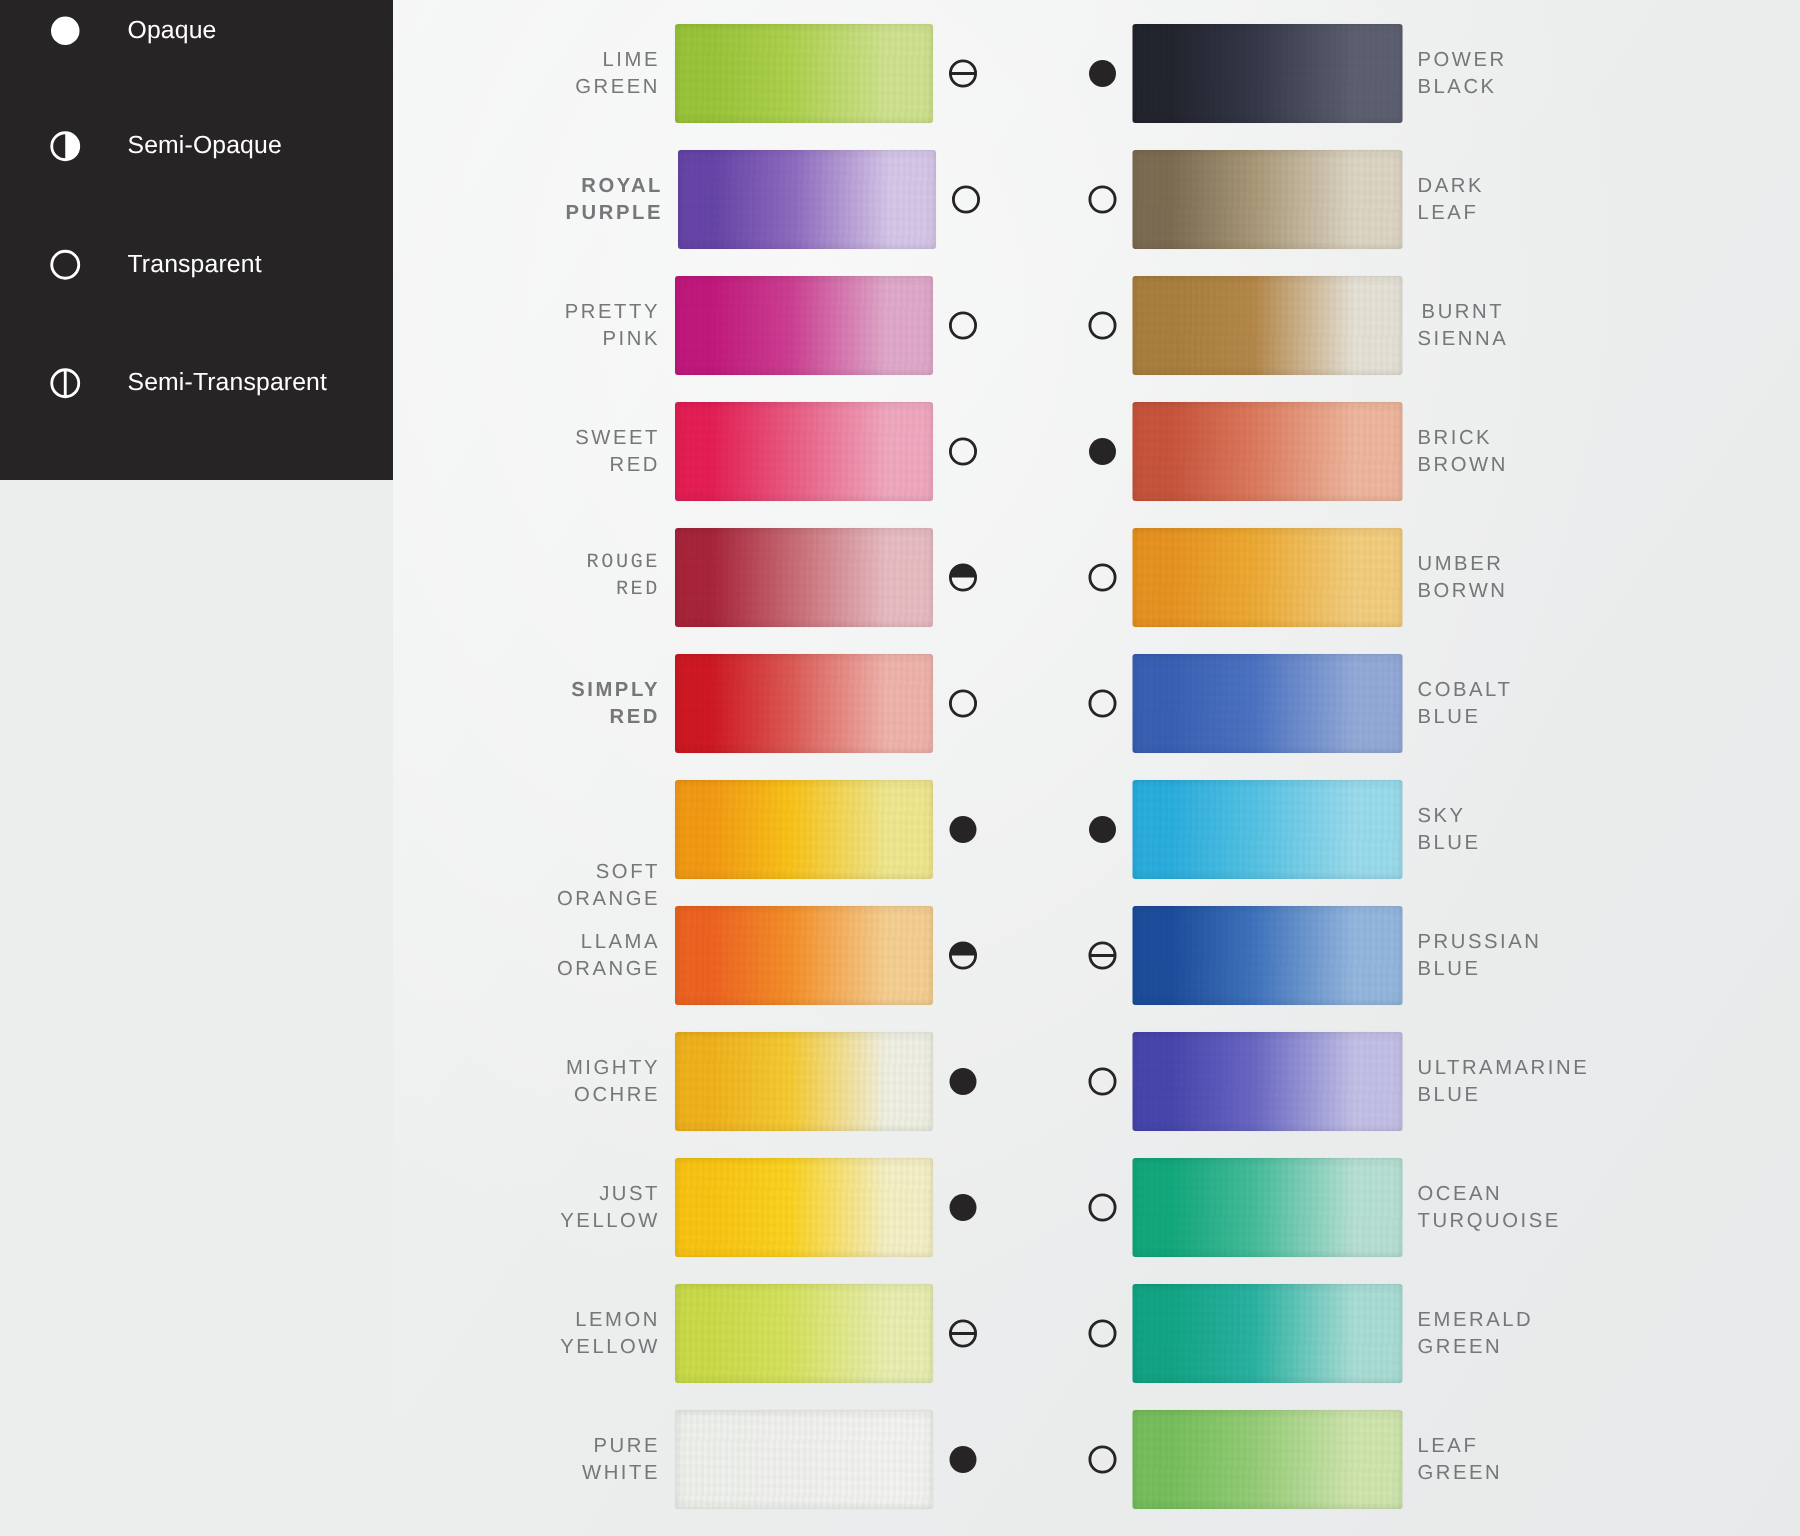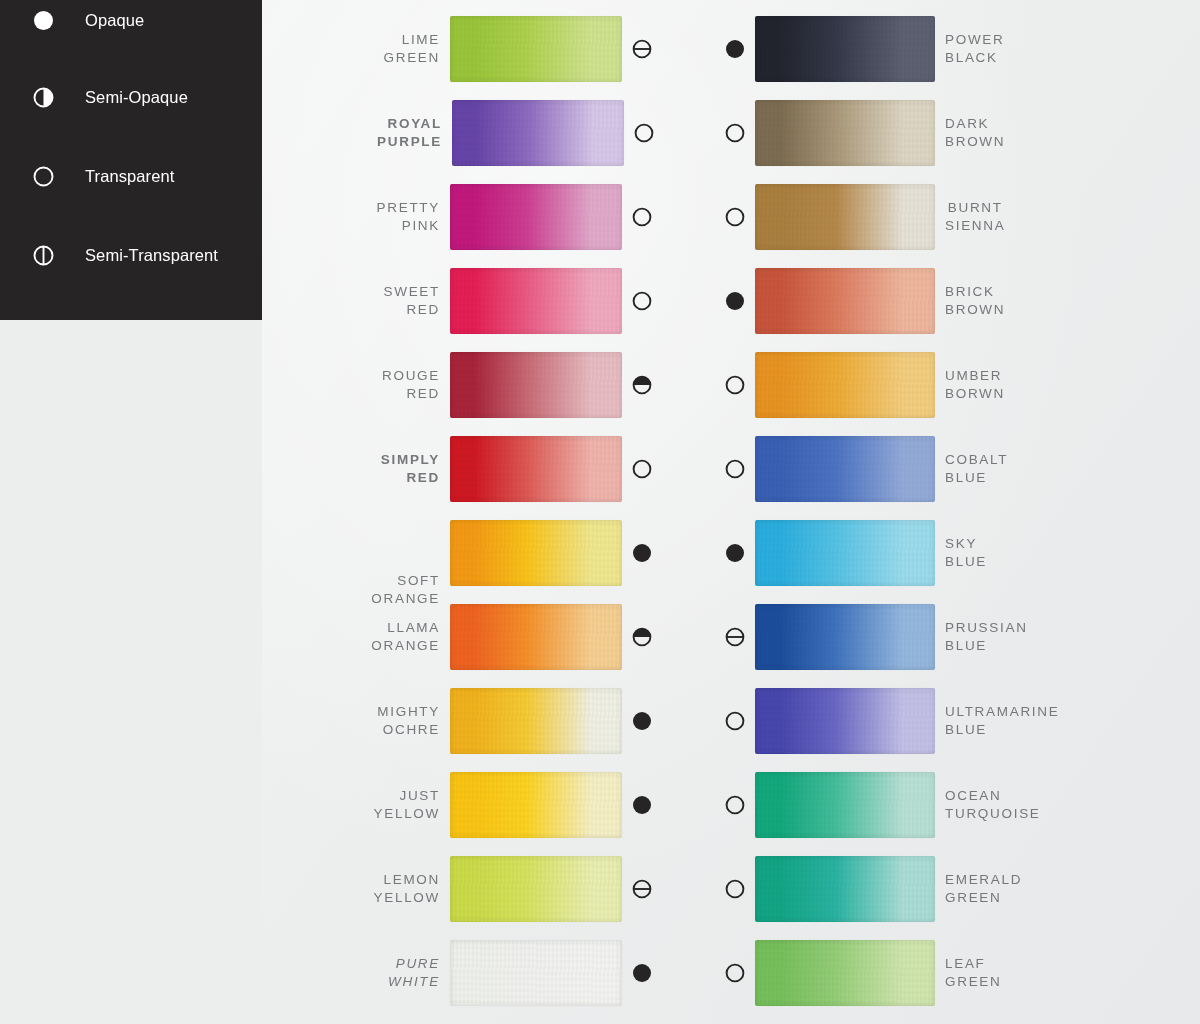--- a/index.html
+++ b/index.html
@@ -130,21 +130,21 @@
       <div class="lbl l" style="left: 0px; width: 110px;">SWEET
 RED</div>
       <div class="sw" style="background: linear-gradient(90deg, rgb(229, 30, 84) 0%, rgb(229, 30, 84) 14%, rgb(234, 91, 131) 45%, rgb(240, 168, 191) 82%, rgb(240, 168, 191) 100%); left: 120px; width: 172px;">
         <div class="grain"></div>
         <div class="edge"></div>
       </div>
       <div class="dot" style="left: 302px;"><svg viewBox="0 0 20 20" width="20" height="20">
           <circle cx="10" cy="10" r="8.4" fill="none" stroke="#262424" stroke-width="1.9"></circle>
         </svg></div>
     </div>
-    <div class="row" style="left: 330px; width: 320px; top: 348px;">
+    <div class="row" style="left: 330px; width: 320px; top: 348px; font-family: Liberation Mono, monospace;">
       <div class="lbl l" style="left: 0px; width: 110px;">ROUGE
 RED</div>
       <div class="sw" style="background: linear-gradient(90deg, rgb(168, 36, 58) 0%, rgb(168, 36, 58) 14%, rgb(200, 106, 116) 45%, rgb(231, 188, 194) 82%, rgb(231, 188, 194) 100%); left: 120px; width: 172px;">
         <div class="grain"></div>
         <div class="edge"></div>
       </div>
       <div class="dot" style="left: 302px;"><svg viewBox="0 0 20 20" width="20" height="20">
           <circle cx="10" cy="10" r="8.4" fill="none" stroke="#262424" stroke-width="1.9"></circle>
           <path d="M 1.5999999999999996 10 A 8.4 8.4 0 0 1 18.4 10 Z" fill="#262424"></path>
         </svg></div>
@@ -211,21 +211,21 @@
       <div class="sw" style="background: linear-gradient(90deg, rgb(202, 219, 73) 0%, rgb(202, 219, 73) 14%, rgb(214, 226, 95) 45%, rgb(232, 238, 176) 82%, rgb(232, 238, 176) 100%); left: 120px; width: 172px;">
         <div class="grain"></div>
         <div class="edge"></div>
       </div>
       <div class="dot" style="left: 302px;"><svg viewBox="0 0 20 20" width="20" height="20">
           <circle cx="10" cy="10" r="8.4" fill="none" stroke="#262424" stroke-width="1.9"></circle>
           <line x1="1.5999999999999996" y1="10" x2="18.4" y2="10" stroke="#262424" stroke-width="1.9"></line>
         </svg></div>
     </div>
     <div class="row" style="left: 330px; width: 320px; top: 936px;">
-      <div class="lbl l" style="left: 0px; width: 110px; font-style: italic;">PURE
+      <div class="lbl l" style="left: 0px; width: 110px;">PURE
 WHITE</div>
       <div class="sw" style="background: linear-gradient(90deg, rgb(238, 240, 236) 0%, rgb(238, 240, 236) 14%, rgb(240, 241, 238) 45%, rgb(242, 243, 241) 82%, rgb(242, 243, 241) 100%); left: 120px; width: 172px;">
         <div class="grain"></div>
         <div class="edge"></div>
       </div>
       <div class="dot" style="left: 302px;"><svg viewBox="0 0 20 20" width="20" height="20">
           <circle cx="10" cy="10" r="9" fill="#262424"></circle>
         </svg></div>
     </div>
     <div class="row" style="left: 725px; width: 400px; top: 12px;">
@@ -234,21 +234,21 @@
       <div class="sw" style="background: linear-gradient(90deg, rgb(34, 36, 46) 0%, rgb(34, 36, 46) 14%, rgb(52, 56, 72) 45%, rgb(92, 96, 112) 82%, rgb(92, 96, 112) 100%); left: 30px; width: 180px;">
         <div class="grain"></div>
         <div class="edge"></div>
       </div>
       <div class="dot" style="left: 0px;"><svg viewBox="0 0 20 20" width="20" height="20">
           <circle cx="10" cy="10" r="9" fill="#262424"></circle>
         </svg></div>
     </div>
     <div class="row" style="left: 725px; width: 400px; top: 96px;">
       <div class="lbl r" style="left: 220px;">DARK
-BROWN</div>
+LEAF</div>
       <div class="sw" style="background: linear-gradient(90deg, rgb(124, 108, 82) 0%, rgb(124, 108, 82) 14%, rgb(169, 152, 120) 45%, rgb(221, 213, 195) 82%, rgb(221, 213, 195) 100%); left: 30px; width: 180px;">
         <div class="grain"></div>
         <div class="edge"></div>
       </div>
       <div class="dot" style="left: 0px;"><svg viewBox="0 0 20 20" width="20" height="20">
           <circle cx="10" cy="10" r="8.4" fill="none" stroke="#262424" stroke-width="1.9"></circle>
         </svg></div>
     </div>
     <div class="row" style="left: 725px; width: 400px; top: 180px;">
       <div class="lbl r" style="left: 220px; text-align: center;">BURNT

